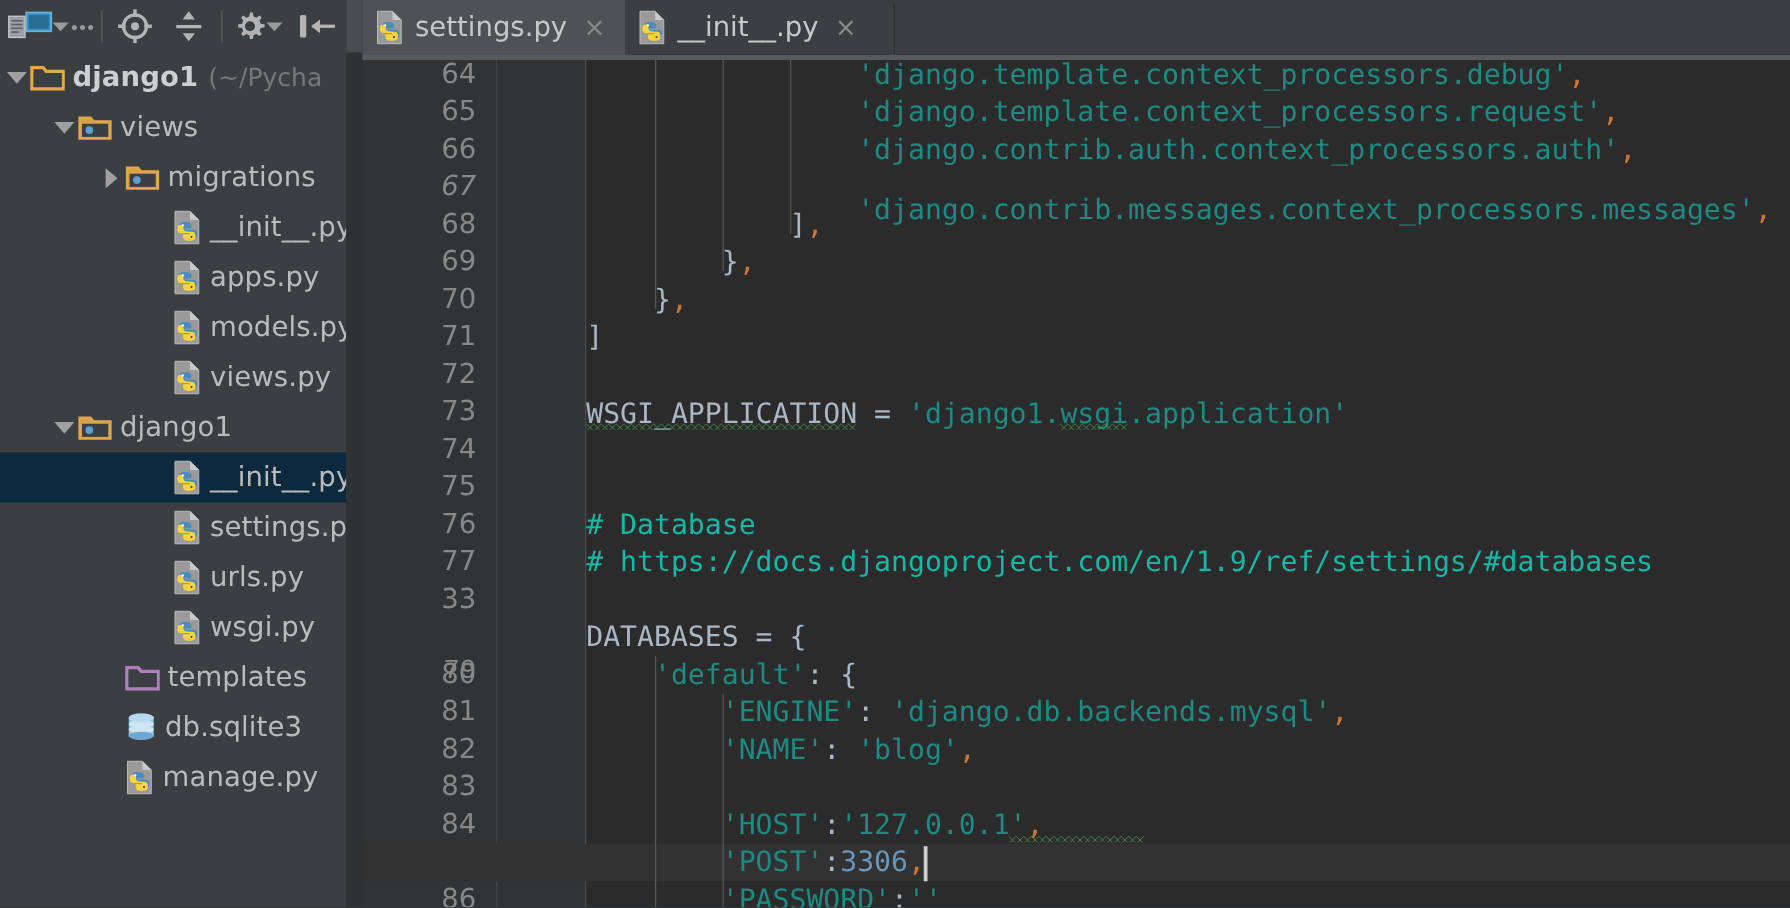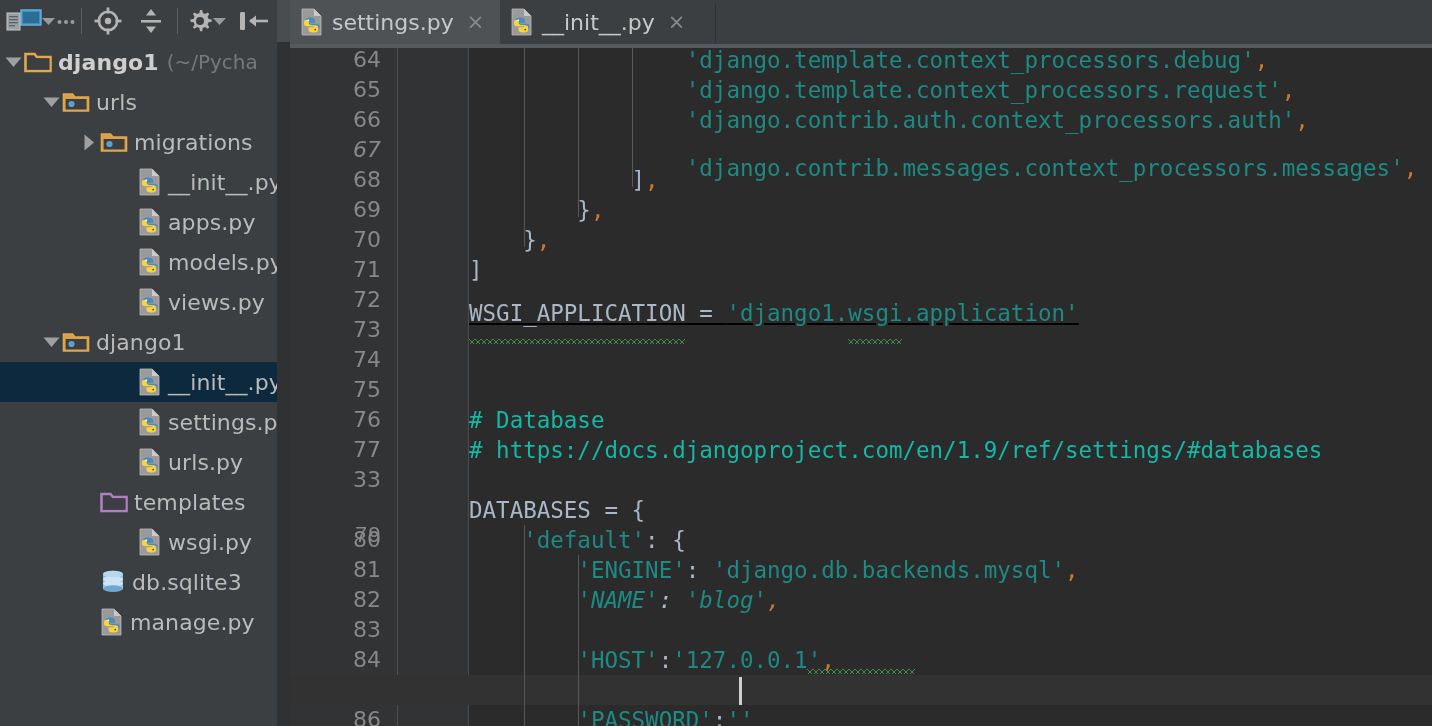--- a/index.html
+++ b/index.html
@@ -243,21 +243,21 @@
               <polygon points="0.5,1.5 16.5,1.5 8.5,11" fill="#a0a0a0"></polygon>
             </svg>
           </div>
           <div class="ticon">
             <svg width="28" height="24" viewBox="0 0 28 24">
         <path d="M1.5 4 h9 l2.4 3 h13.6 v14 h-25 z" fill="#d9a24a" stroke="#e0a94c" stroke-width="1.6"></path>
         <rect x="3.6" y="9" width="21" height="10.5" fill="#3c3f41"></rect>
         <circle cx="9.5" cy="14" r="3.1" fill="#5c9fd0"></circle>
       </svg>
           </div>
-          <span class="tname">urls</span>
+          <span class="tname">views</span>
         </div>
         <div class="trow">
           <div style="flex: 0 0 78px;"></div>
           <div class="twist">
             <svg width="12" height="17" viewBox="0 0 12 17">
               <polygon points="1.5,0.5 11,8.5 1.5,16.5" fill="#a0a0a0"></polygon>
             </svg>
           </div>
           <div class="ticon">
             <svg width="28" height="24" viewBox="0 0 28 24">
@@ -383,44 +383,44 @@
         <path d="M14 1 l7 7 h-7 z" fill="#c9c9c9"></path>
         <path d="M10.5 9.5 c3.2 0 4.6 1 4.6 3 v2.2 h-5.2 v1 h7 c1.8 0 2.8 1.2 2.8 3.2 0 2.2-1.1 3.4-3 3.4 h-1.8 v-2.6 c0-1.9-1.3-3-3.3-3 h-3.6 c-1.6 0-2.7-1.2-2.7-3 v-1.2 c0-2 1.4-3 4.2-3 z" fill="#4b8bbe"></path>
         <path d="M12.8 24.5 c-3.2 0-4.6-1-4.6-3 v-2.2 h5.2 v-1 h-7 c-1.8 0-2.8-1.2-2.8-3.2 0-2.2 1.1-3.4 3-3.4 h1.8 v2.6 c0 1.9 1.3 3 3.3 3 h3.6 c1.6 0 2.7 1.2 2.7 3 v1.2 c0 2-1.4 3-4.2 3 z" fill="#ffd43b" transform="translate(0.3,0)"></path>
         <circle cx="8.3" cy="12.3" r="0.85" fill="#ffffff"></circle>
         <circle cx="15.2" cy="21.6" r="0.85" fill="#3c3f41"></circle>
       </svg>
           </div>
           <span class="tname">urls.py</span>
         </div>
         <div class="trow">
+          <div style="flex: 0 0 116px;"></div>
+          <div class="twist"></div>
+          <div class="ticon">
+            <svg width="24" height="28" viewBox="0 0 24 28">
+        <path d="M2 1 h12 l7 7 v19 h-19 z" fill="#9a9a9a" stroke="#b9b9b9" stroke-width="0.8"></path>
+        <path d="M14 1 l7 7 h-7 z" fill="#c9c9c9"></path>
+        <path d="M10.5 9.5 c3.2 0 4.6 1 4.6 3 v2.2 h-5.2 v1 h7 c1.8 0 2.8 1.2 2.8 3.2 0 2.2-1.1 3.4-3 3.4 h-1.8 v-2.6 c0-1.9-1.3-3-3.3-3 h-3.6 c-1.6 0-2.7-1.2-2.7-3 v-1.2 c0-2 1.4-3 4.2-3 z" fill="#4b8bbe"></path>
+        <path d="M12.8 24.5 c-3.2 0-4.6-1-4.6-3 v-2.2 h5.2 v-1 h-7 c-1.8 0-2.8-1.2-2.8-3.2 0-2.2 1.1-3.4 3-3.4 h1.8 v2.6 c0 1.9 1.3 3 3.3 3 h3.6 c1.6 0 2.7 1.2 2.7 3 v1.2 c0 2-1.4 3-4.2 3 z" fill="#ffd43b" transform="translate(0.3,0)"></path>
+        <circle cx="8.3" cy="12.3" r="0.85" fill="#ffffff"></circle>
+        <circle cx="15.2" cy="21.6" r="0.85" fill="#3c3f41"></circle>
+      </svg>
+          </div>
+          <span class="tname">wsgi.py</span>
+        </div>
+        <div class="trow">
           <div style="flex: 0 0 78px;"></div>
           <div class="twist"></div>
           <div class="ticon">
             <svg width="28" height="24" viewBox="0 0 28 24">
         <path d="M1.5 4 h9 l2.4 3 h13.6 v14 h-25 z" fill="none" stroke="#b07fc0" stroke-width="2.6"></path>
         <path d="M3 8.5 h22.5 v11 h-22.5 z" fill="#3c3f41"></path>
       </svg>
           </div>
           <span class="tname">templates</span>
-        </div>
-        <div class="trow">
-          <div style="flex: 0 0 116px;"></div>
-          <div class="twist"></div>
-          <div class="ticon">
-            <svg width="24" height="28" viewBox="0 0 24 28">
-        <path d="M2 1 h12 l7 7 v19 h-19 z" fill="#9a9a9a" stroke="#b9b9b9" stroke-width="0.8"></path>
-        <path d="M14 1 l7 7 h-7 z" fill="#c9c9c9"></path>
-        <path d="M10.5 9.5 c3.2 0 4.6 1 4.6 3 v2.2 h-5.2 v1 h7 c1.8 0 2.8 1.2 2.8 3.2 0 2.2-1.1 3.4-3 3.4 h-1.8 v-2.6 c0-1.9-1.3-3-3.3-3 h-3.6 c-1.6 0-2.7-1.2-2.7-3 v-1.2 c0-2 1.4-3 4.2-3 z" fill="#4b8bbe"></path>
-        <path d="M12.8 24.5 c-3.2 0-4.6-1-4.6-3 v-2.2 h5.2 v-1 h-7 c-1.8 0-2.8-1.2-2.8-3.2 0-2.2 1.1-3.4 3-3.4 h1.8 v2.6 c0 1.9 1.3 3 3.3 3 h3.6 c1.6 0 2.7 1.2 2.7 3 v1.2 c0 2-1.4 3-4.2 3 z" fill="#ffd43b" transform="translate(0.3,0)"></path>
-        <circle cx="8.3" cy="12.3" r="0.85" fill="#ffffff"></circle>
-        <circle cx="15.2" cy="21.6" r="0.85" fill="#3c3f41"></circle>
-      </svg>
-          </div>
-          <span class="tname">wsgi.py</span>
         </div>
         <div class="trow">
           <div style="flex: 0 0 78px;"></div>
           <div class="twist"></div>
           <div class="ticon">
             <svg width="26" height="26" viewBox="0 0 26 26">
         <ellipse cx="13" cy="5.2" rx="10" ry="3.4" fill="#7fb3d8"></ellipse>
         <rect x="3" y="5.2" width="20" height="15" fill="#8fc0e0"></rect>
         <ellipse cx="13" cy="10.2" rx="10" ry="3.2" fill="#cfe4f3"></ellipse>
         <ellipse cx="13" cy="14.6" rx="10" ry="3.2" fill="#cfe4f3"></ellipse>
@@ -532,32 +532,33 @@
     <div id="code-area">
         <div class="cl" style="top: -3px;"><span class="s-ident">                </span><span class="s-str">'django.template.context_processors.debug'</span><span class="s-comma">,</span></div>
         <div class="cl" style="top: 27px;"><span class="s-ident">                </span><span class="s-str">'django.template.context_processors.request'</span><span class="s-comma">,</span></div>
         <div class="cl" style="top: 57px;"><span class="s-ident">                </span><span class="s-str">'django.contrib.auth.context_processors.auth'</span><span class="s-comma">,</span></div>
         <div class="cl" style="top: 93px; margin-top: 12px;"><span class="s-ident">                </span><span class="s-str">'django.contrib.messages.context_processors.messages'</span><span class="s-comma">,</span></div>
         <div class="cl" style="top: 117px;"><span class="s-ident">            ]</span><span class="s-comma">,</span></div>
         <div class="cl" style="top: 147px;"><span class="s-ident">        }</span><span class="s-comma">,</span></div>
         <div class="cl" style="top: 177px;"><span class="s-ident">    }</span><span class="s-comma">,</span></div>
         <div class="cl" style="top: 207px;"><span class="s-ident">]</span></div>
         <div class="cl" style="top: 237px;"></div>
-        <div class="cl" style="top: 250px; text-decoration: underline;"><span class="s-ident">WSGI_APPLICATION = </span><span class="s-str">'django1.wsgi.application'</span></div>
+        <div class="cl" style="top: 268px;"><span class="s-ident">WSGI_APPLICATION = </span><span class="s-str">'django1.wsgi.application'</span></div>
         <div class="cl" style="top: 297px;"></div>
         <div class="cl" style="top: 327px;"></div>
         <div class="cl" style="top: 357px;"><span class="s-comment"># Database</span></div>
         <div class="cl" style="top: 387px;"><span class="s-comment"># https://docs.djangoproject.com/en/1.9/ref/settings/#databases</span></div>
         <div class="cl" style="top: 417px;"></div>
         <div class="cl" style="top: 447px;"><span class="s-ident">DATABASES = {</span></div>
         <div class="cl" style="top: 477px;"><span class="s-ident">    </span><span class="s-str">'default'</span><span class="s-ident">: {</span></div>
         <div class="cl" style="top: 507px;"><span class="s-ident">        </span><span class="s-str">'ENGINE'</span><span class="s-ident">: </span><span class="s-str">'django.db.backends.mysql'</span><span class="s-comma">,</span></div>
-        <div class="cl" style="top: 537px; font-style: italic;"><span class="s-ident">        </span><span class="s-str">'NAME'</span><span class="s-ident">: </span><span class="s-str">'blog'</span><span class="s-comma">,</span></div>
+        <div class="cl" style="top: 537px;"><span class="s-ident">        </span><span class="s-str">'NAME'</span><span class="s-ident">: </span><span class="s-str">'blog'</span><span class="s-comma">,</span></div>
         <div class="cl" style="top: 597px;"><span class="s-ident">        </span><span class="s-str">'HOST'</span><span class="s-ident">:</span><span class="s-str">'127.0.0.1'</span><span class="s-comma">,</span></div>
         <div class="row-hl" style="top: 627px; left: -179px;"></div>
+        <div class="cl" style="top: 627px;"><span class="s-ident">        </span><span class="s-str">'POST'</span><span class="s-ident">:</span><span class="s-num">3306</span><span class="s-comma">,</span></div>
         <div class="cl" style="top: 657px;"><span class="s-ident">        </span><span class="s-str">'PASSWORD'</span><span class="s-ident">:</span><span class="s-str">''</span></div>
         <div class="cl" style="top: 687px;"></div>
         <div class="indent-guide" style="left: 55px; top: -3px; height: 202px;"></div>
         <div class="indent-guide" style="left: 109px; top: -3px; height: 172px;"></div>
         <div class="indent-guide" style="left: 163px; top: -3px; height: 142px;"></div>
         <div class="indent-guide" style="left: 55px; top: 477px; height: 232px;"></div>
         <div class="indent-guide" style="left: 109px; top: 507px; height: 202px;"></div>
         <div class="squig sq-green" style="left: 0px; top: 291px; width: 216px;"></div>
         <div class="squig sq-green" style="left: 379px; top: 291px; width: 54px;"></div>
         <div class="squig sq-green" style="left: 338px; top: 621px; width: 108px;"></div>

